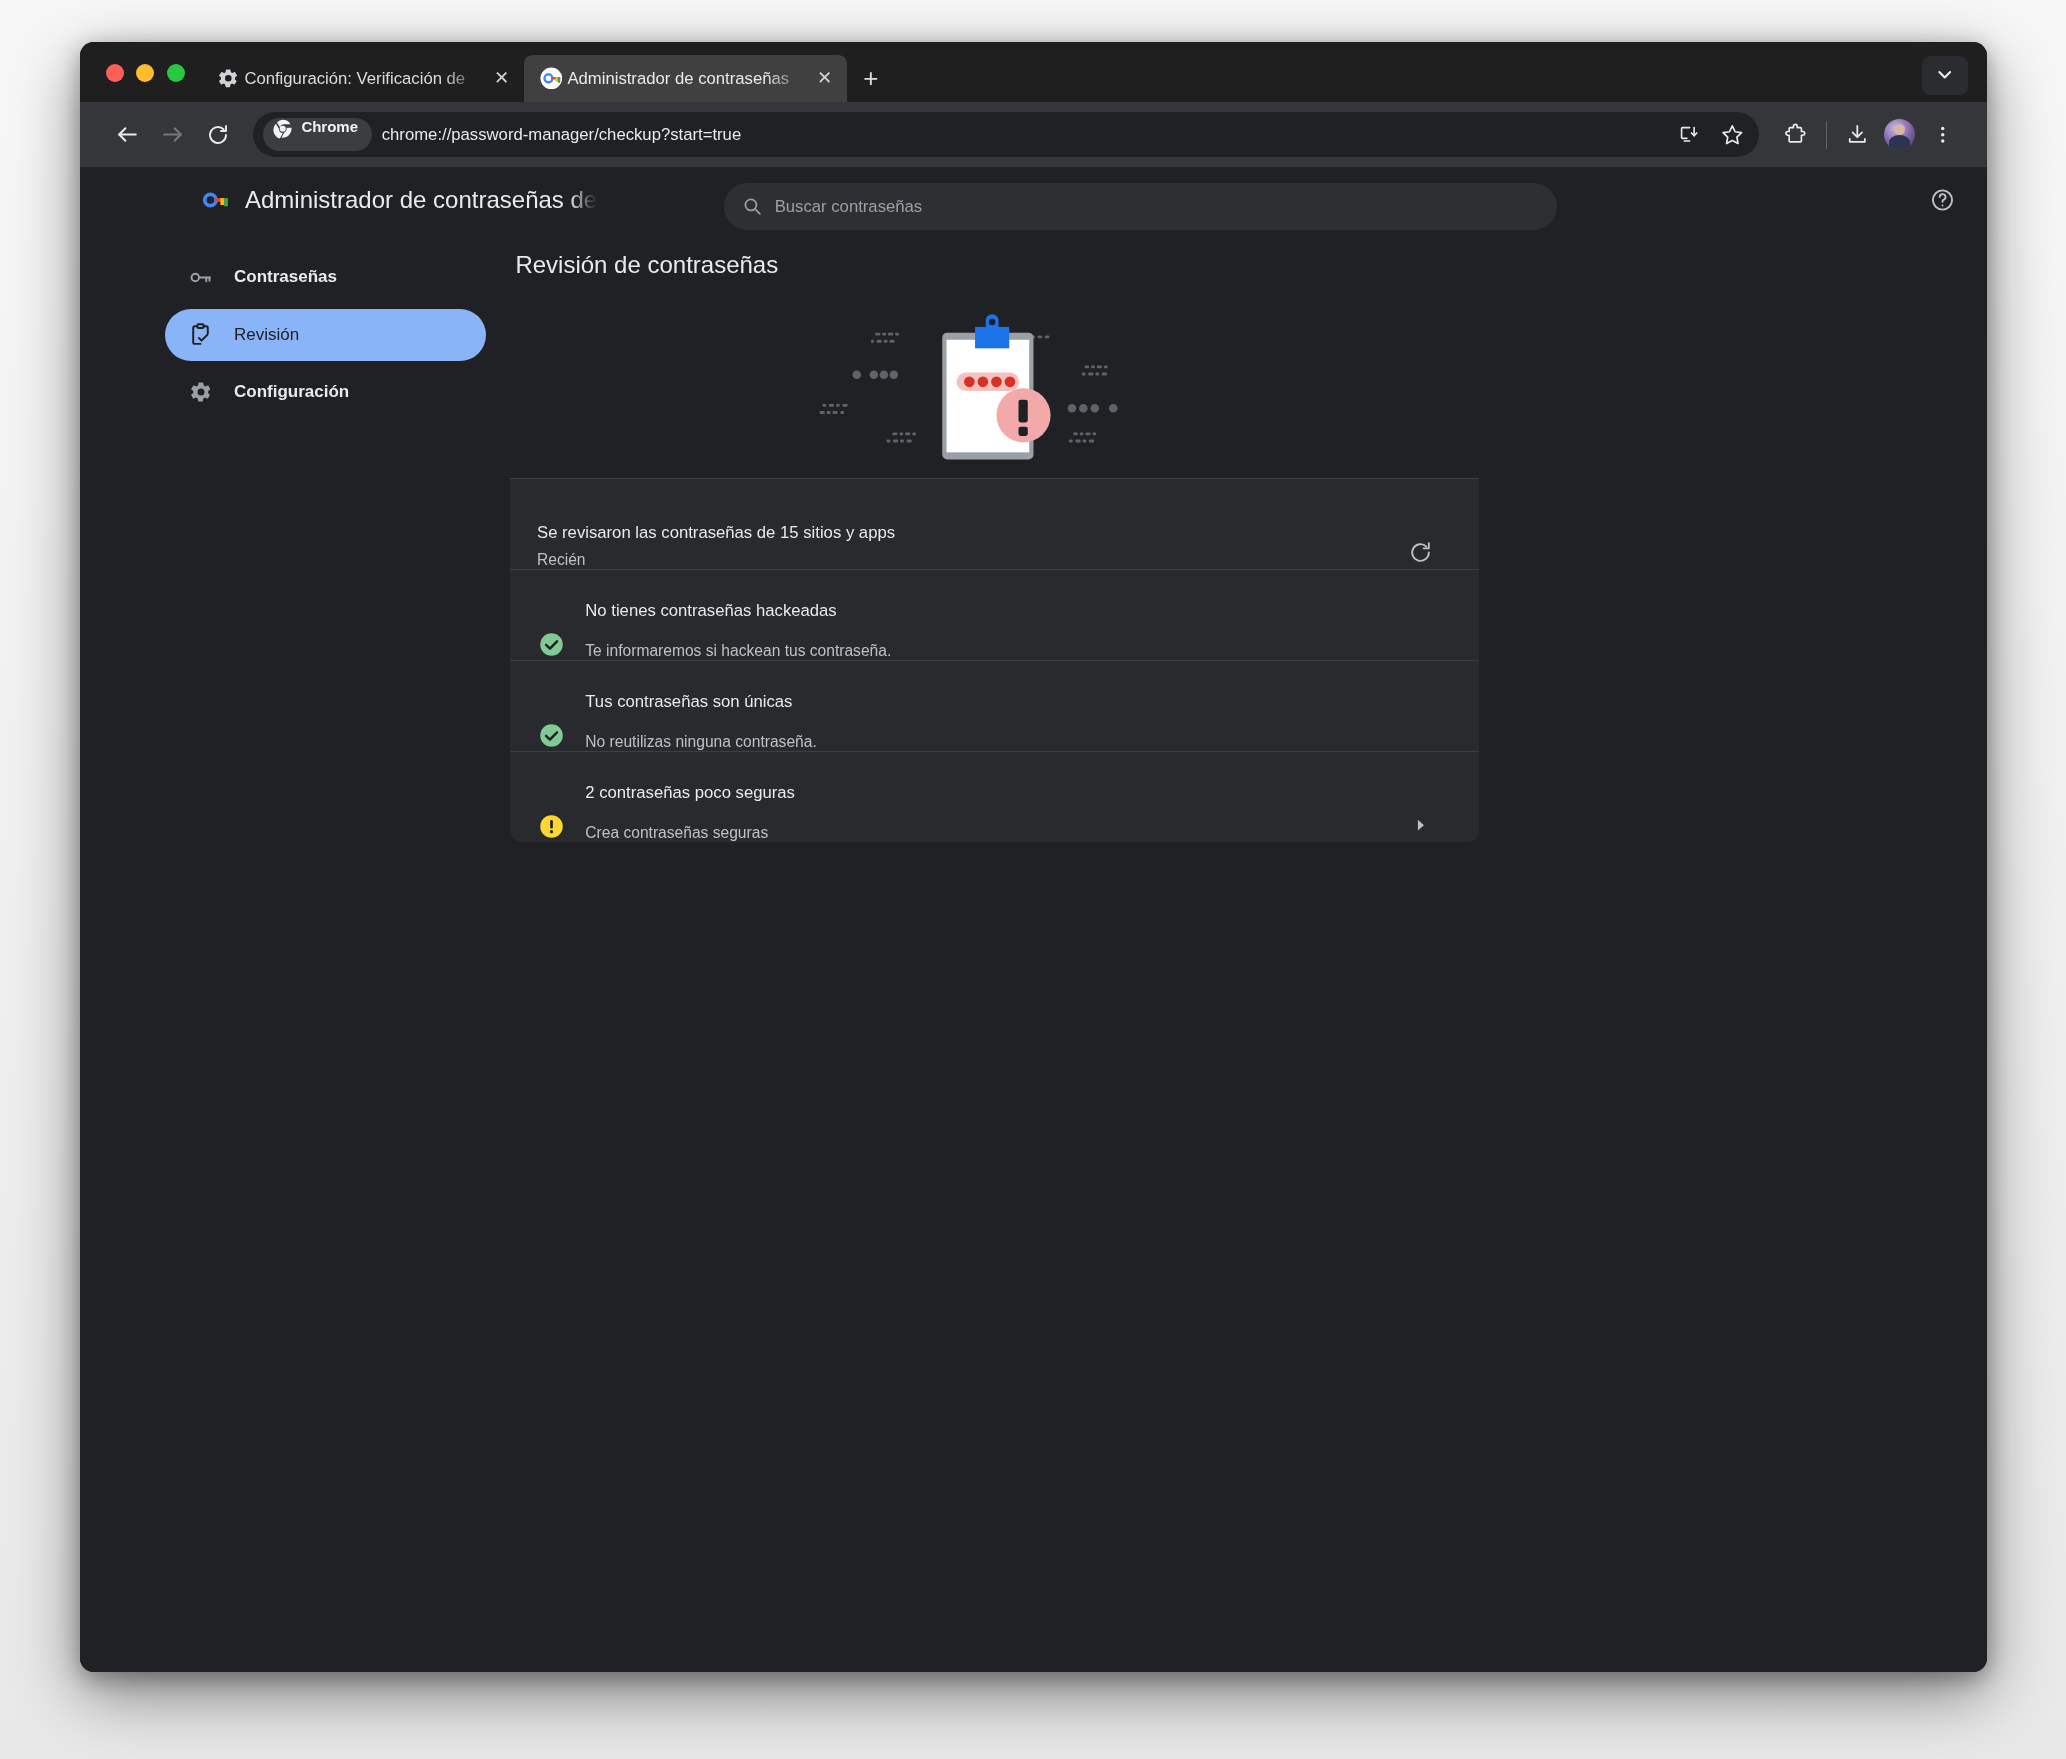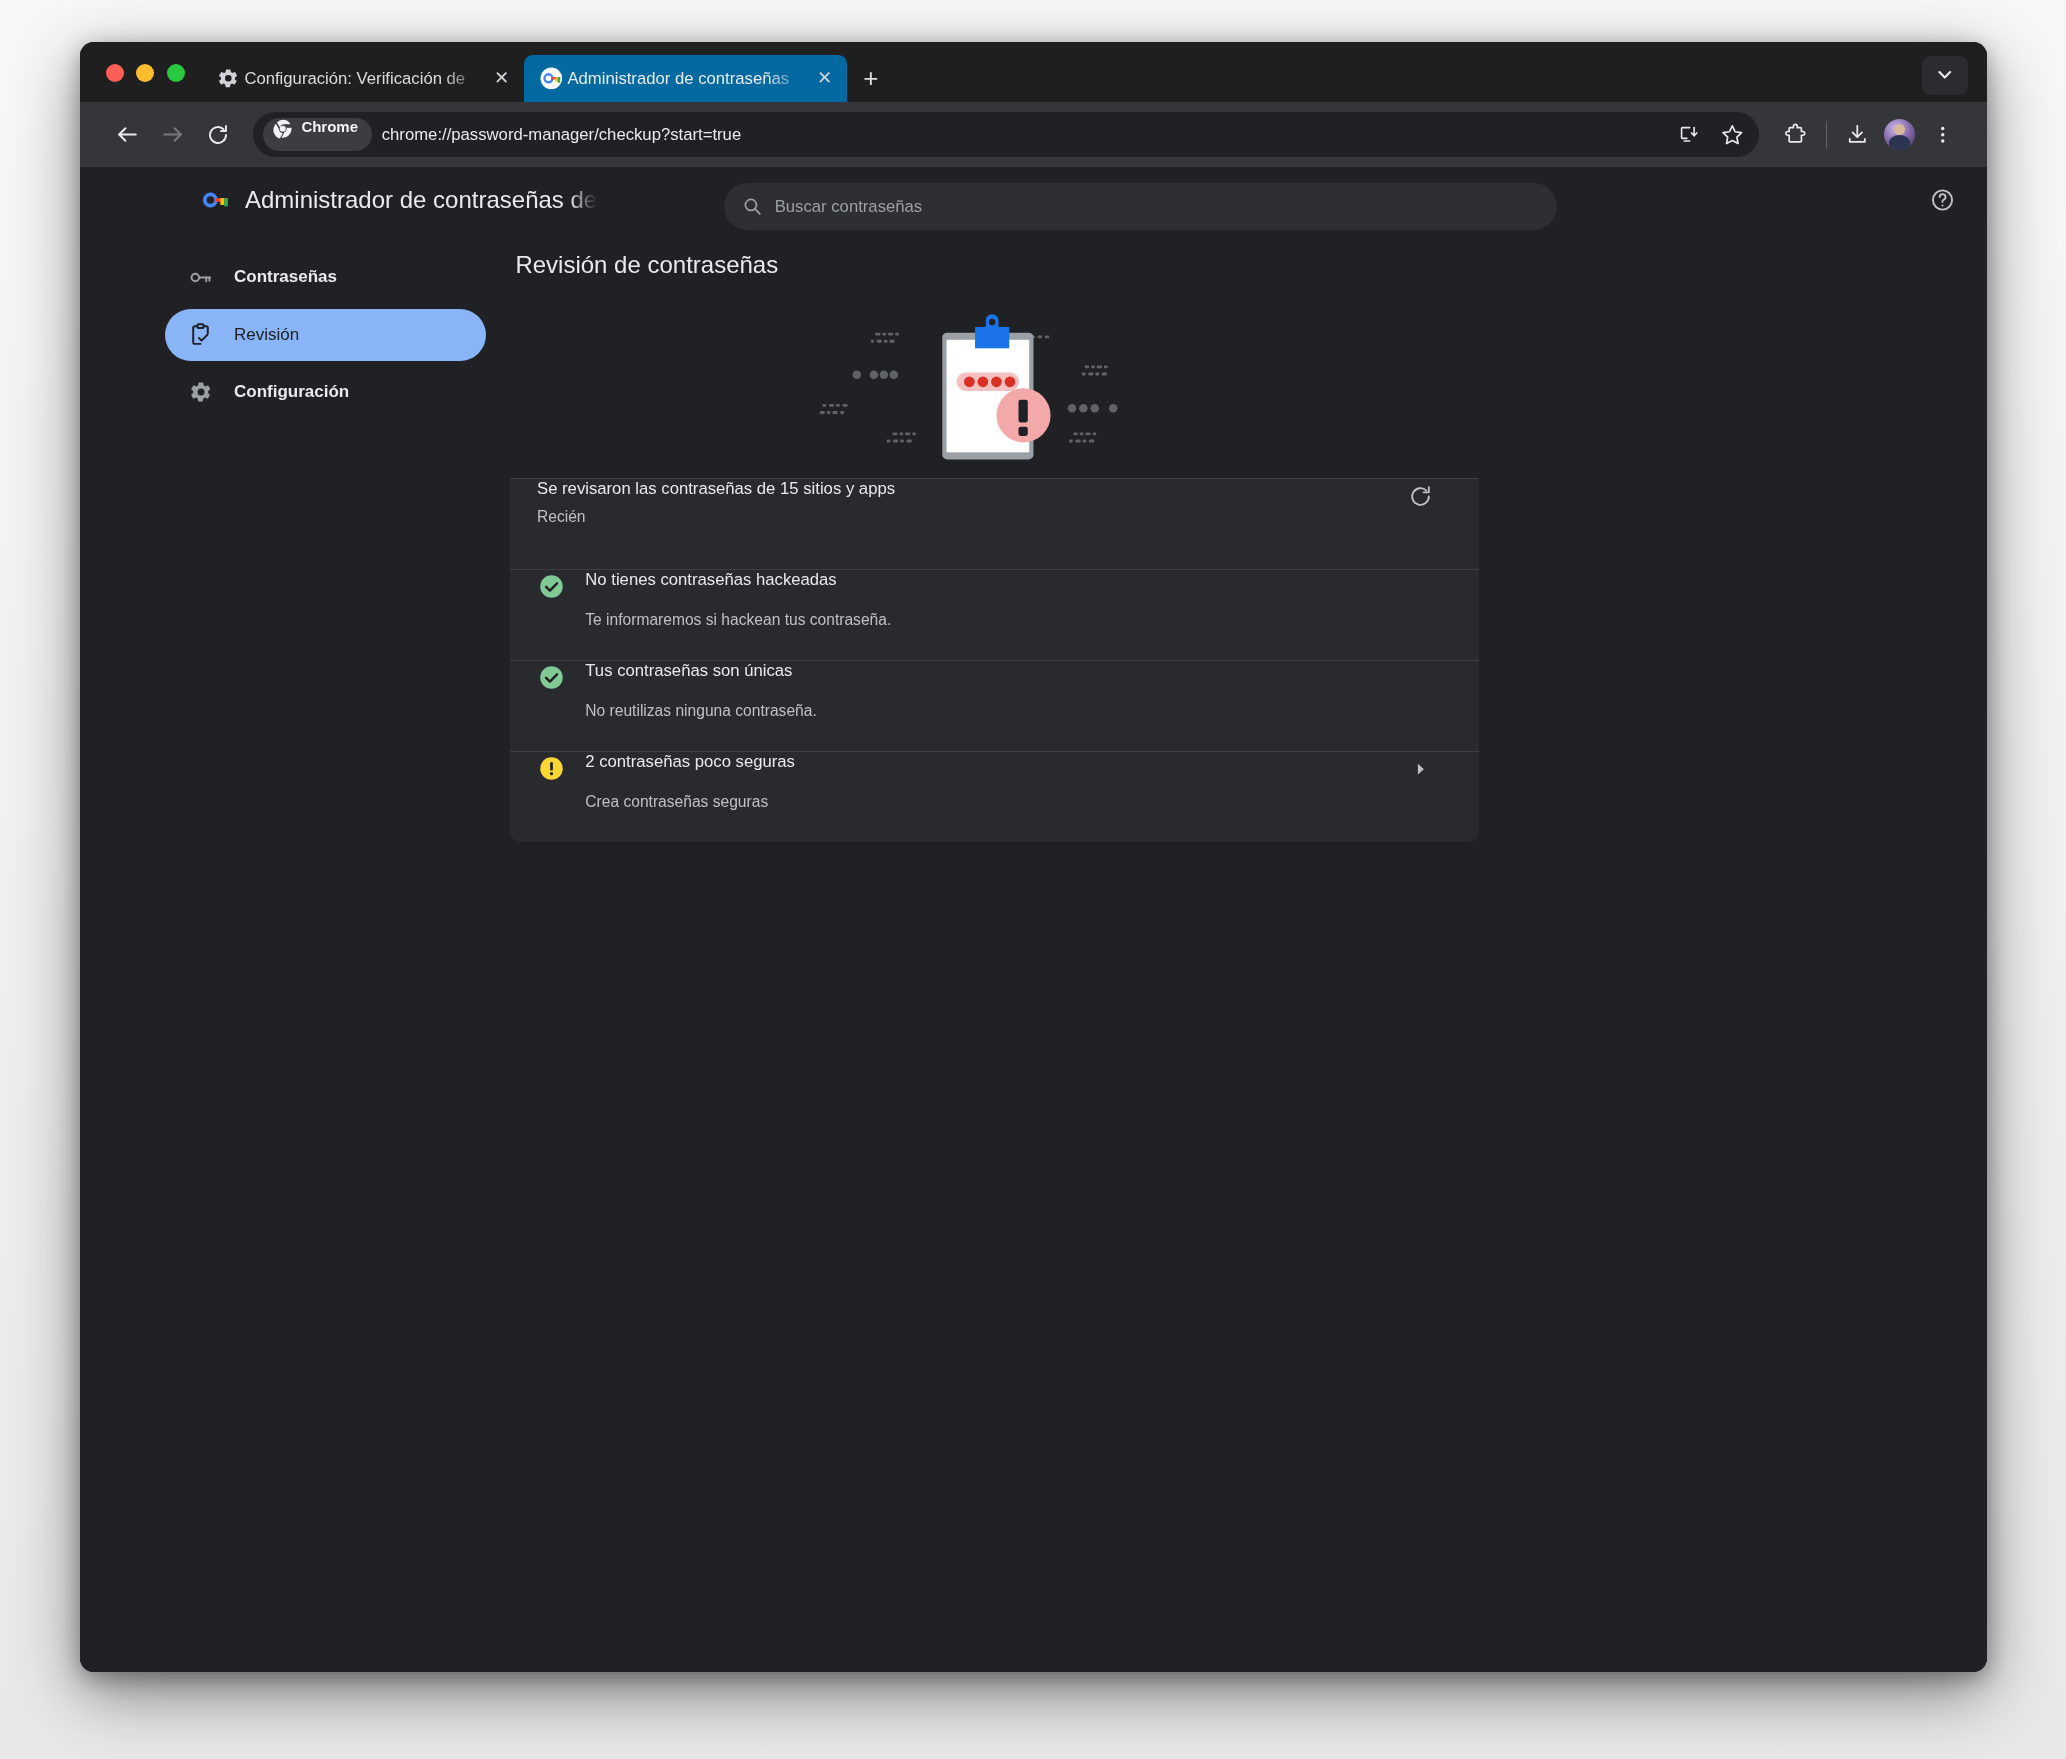--- a/index.html
+++ b/index.html
@@ -40,21 +40,21 @@
   .l-green { background: #28c840; }
 
   .tab {
     height: 47px; width: 323px;
     display: flex; align-items: center;
     padding: 0 9.7px 0 16px;
     border-radius: 8.6px 8.6px 0 0;
     position: relative;
     gap: 5px;
   }
-  .tab.active { background: #0369a1; }
+  .tab.active { background: #404040; }
   .tab-favicon { width: 22.6px; height: 22.6px; flex: none; position: relative; }
   .tab-title {
     font-size: 16.7px; color: #e8eaed; white-space: nowrap;
     overflow: hidden; flex: 1;
     -webkit-mask-image: linear-gradient(90deg,#000 83%,transparent 100%);
     mask-image: linear-gradient(90deg,#000 83%,transparent 100%);
   }
   .tab.inactive .tab-title { color: #dadce0; }
   .tab-close {
     width: 25px; height: 25px; flex: none; border-radius: 50%;
@@ -171,21 +171,21 @@
   .card {
     width: 969px; border-radius: 10.8px; overflow: hidden;
     background: #292a2d;
   }
   .hero {
     height: 171px; background: #202124;
     display: flex; align-items: center; justify-content: center;
     position: relative; overflow: hidden;
   }
   .row {
-    display: flex; align-items: flex-start;
+    display: flex; align-items: flex-end;
     padding: 0 42px 0 25px; min-height: 91px;
     border-top: 1.1px solid #3c4043;
     gap: 18.3px;
   }
   .row:first-of-type { border-top: none; }
   .row-status { width: 32px; height: 32px; flex: none; display: flex; align-items: center; justify-content: center; }
   .row-texts { flex: 1; display: flex; flex-direction: column; gap: 21px; }
   .row-title { font-size: 16.7px; color: #e8eaed; }
   .row-sub { font-size: 15.6px; color: #bdc1c6; }
   .row-action { width: 34px; height: 34px; flex: none; display: flex; align-items: center; justify-content: center; color: #bdc1c6; }

